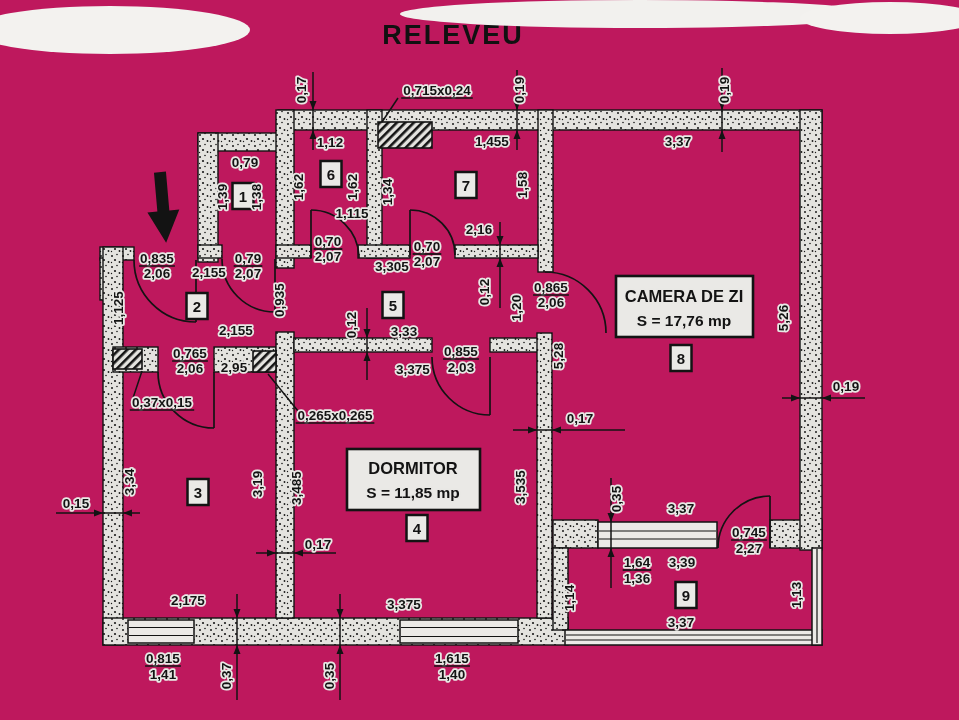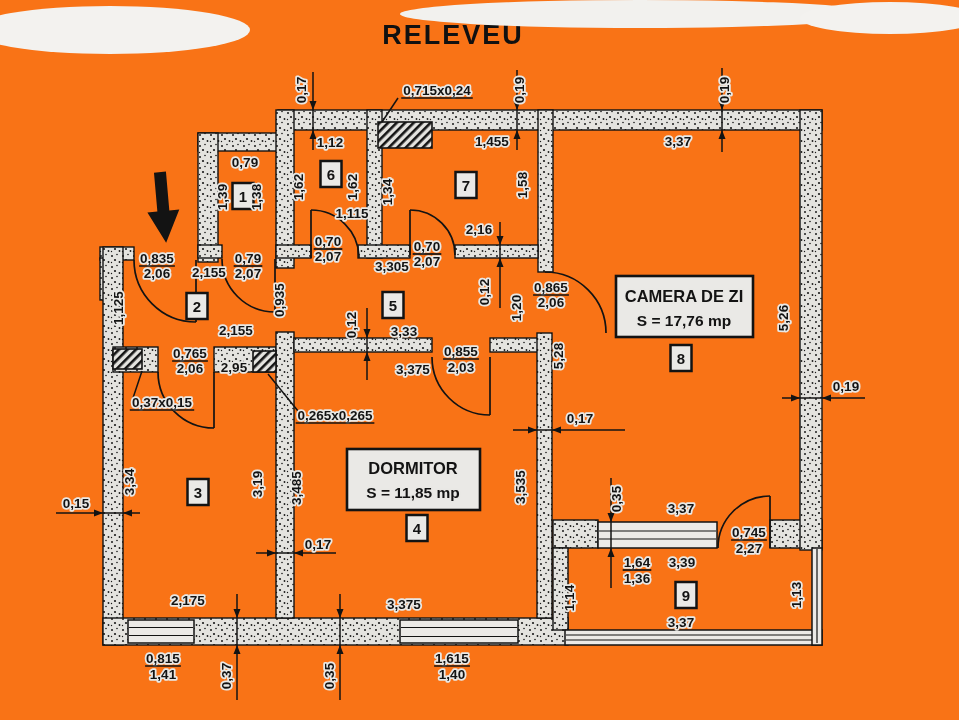--- a/index.html
+++ b/index.html
@@ -1,16 +1,16 @@
 <!DOCTYPE html>
 <html><head>
 <meta charset="utf-8">
 <style>
   html,body{margin:0;padding:0;background:#e9e8e5;}
-  .stage{position:relative;width:959px;height:720px;background:#f97316;overflow:hidden;
+  .stage{position:relative;width:959px;height:720px;background:#be185d;overflow:hidden;
          font-family:"Liberation Sans",sans-serif;}
   .title{position:absolute;top:20px;left:453px;transform:translateX(-50%);
          font-size:27px;font-weight:bold;letter-spacing:2px;color:#111;white-space:nowrap;}
   svg{position:absolute;top:0;left:0;}
   .w{fill:url(#stipple);stroke:#131313;stroke-width:1.4;}
   .hatch{fill:url(#hatch);stroke:#131313;stroke-width:1.6;}
   .win{fill:#eceae7;stroke:#131313;stroke-width:1.5;}
   .winline{stroke:#131313;stroke-width:1.2;fill:none;}
   .arc{fill:none;stroke:#131313;stroke-width:1.7;}
   .leaf{stroke:#131313;stroke-width:1.7;}

